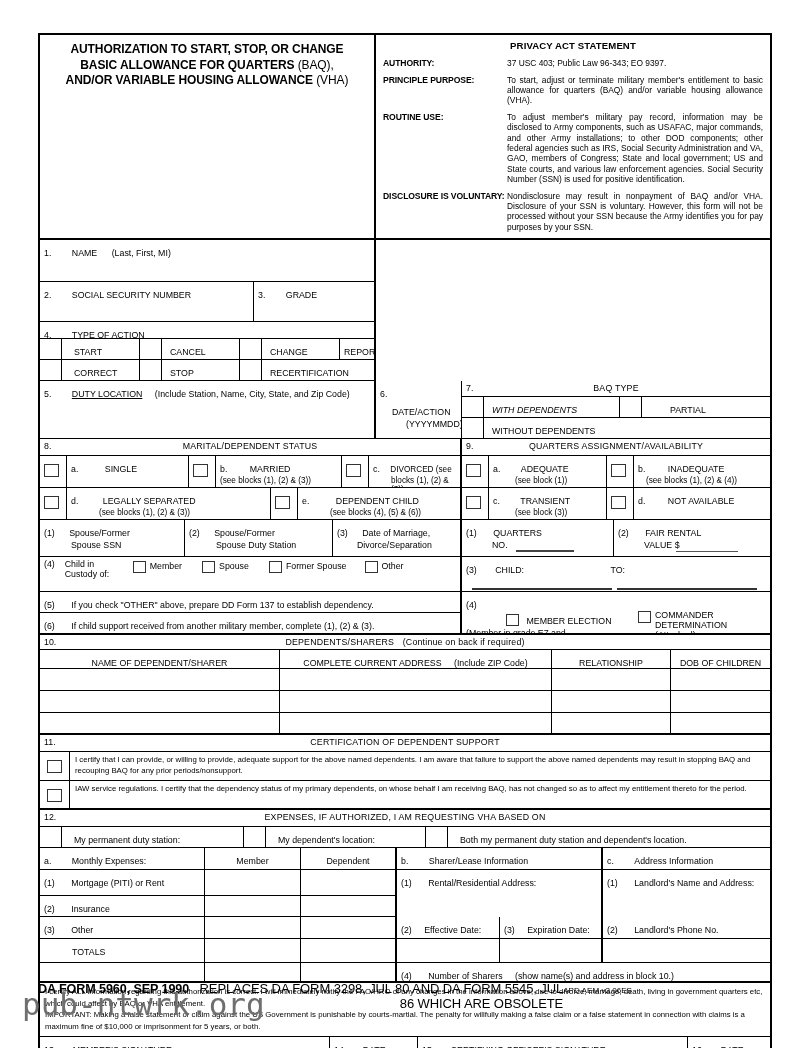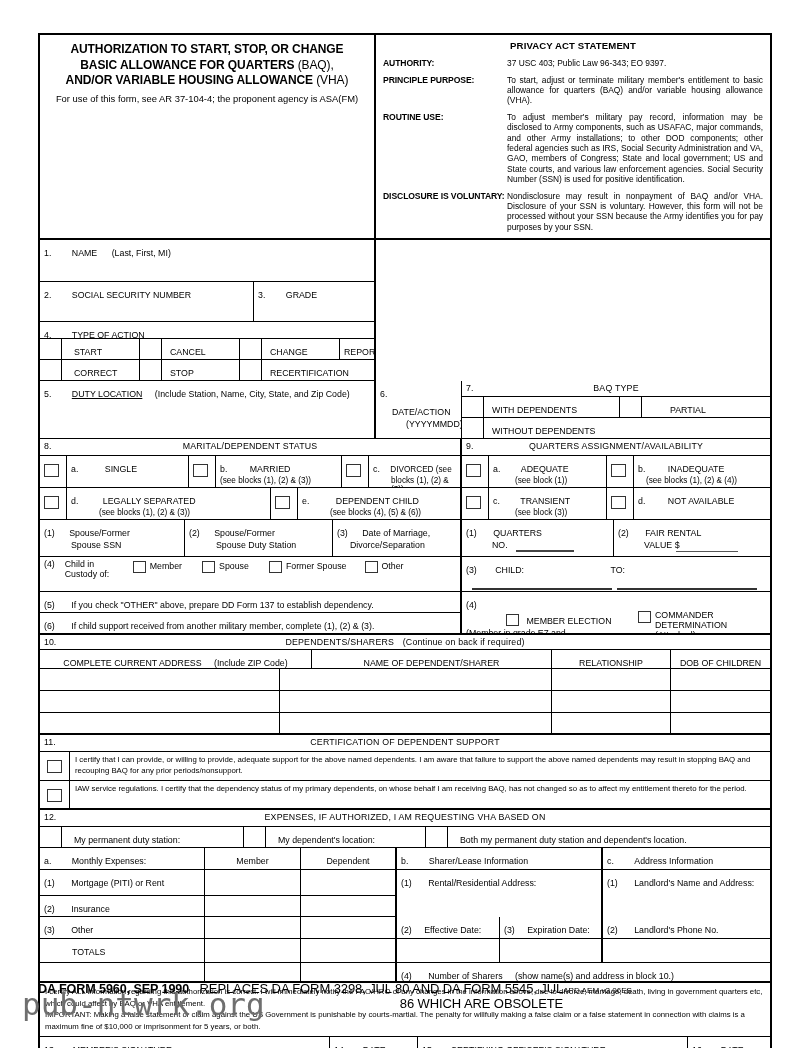--- a/index.html
+++ b/index.html
@@ -112,21 +112,20 @@
 
 <div class="page">
 
   <div class="row">
     <div class="title-box">
       <div class="t-main">
         <div>AUTHORIZATION TO START, STOP, OR CHANGE</div>
         <div><span>BASIC ALLOWANCE FOR QUARTERS</span> <span style="font-weight:normal">(BAQ),</span></div>
         <div><span>AND/OR VARIABLE HOUSING ALLOWANCE</span> <span style="font-weight:normal">(VHA)</span></div>
       </div>
-      <div class="t-sub">For use of this form, see AR 37-104-4; the proponent agency is ASA(FM)</div>
     </div>
     <div class="privacy-box">
       <div class="pa-title">PRIVACY ACT STATEMENT</div>
       <div class="pa-row">
         <div class="pa-lbl">AUTHORITY:</div>
         <div class="pa-val">37 USC 403; Public Law 96-343; EO 9397.</div>
       </div>
       <div class="pa-row">
         <div class="pa-lbl">PRINCIPLE PURPOSE:</div>
         <div class="pa-val">To start, adjust or terminate military member's entitlement to basic allowance for quarters (BAQ) and/or variable housing allowance (VHA).</div>
@@ -203,21 +202,21 @@
       <div class="lbl" style="margin-left:26px;">(YYYYMMDD)</div>
     </div>
 
     <div style="flex:1;">
       <div class="cell nb-r" style="height:16px;">
         <span class="num" style="position:absolute;left:4px;">7.</span>
         <div class="sec-hdr">BAQ TYPE</div>
       </div>
       <div class="row">
         <div class="cell" style="width:22px;height:21px;"></div>
-        <div class="cell" style="width:136px;height:21px;"><span class="lbl" style="margin-left:4px;">WITH DEPENDENTS</span></div>
+        <div class="cell" style="width:136px;height:21px;font-style:italic;"><span class="lbl" style="margin-left:4px;">WITH DEPENDENTS</span></div>
         <div class="cell" style="width:22px;height:21px;"></div>
         <div class="cell nb-r" style="flex:1;height:21px;"><span class="lbl" style="margin-left:24px;">PARTIAL</span></div>
       </div>
       <div class="row">
         <div class="cell" style="width:22px;height:21px;"></div>
         <div class="cell nb-r" style="flex:1;height:21px;"><span class="lbl" style="margin-left:4px;">WITHOUT DEPENDENTS</span></div>
       </div>
     </div>
   </div>
 
@@ -309,21 +308,21 @@
         <div class="lbl" style="margin-left:27px;">Spouse SSN</div>
       </div>
       <div class="cell" style="width:148px;height:37px;">
         <span class="lbl">(2)</span>
         <span class="lbl" style="margin-left:10px;">Spouse/Former</span>
         <div class="lbl" style="margin-left:27px;">Spouse Duty Station</div>
       </div>
       <div class="cell nb-r" style="flex:1;height:37px;">
         <span class="lbl">(3)</span>
         <span class="lbl" style="margin-left:10px;">Date of Marriage,</span>
-        <div class="lbl" style="margin-left:13px;">Divorce/Separation</div>
+        <div class="lbl" style="margin-left:20px;">Divorce/Separation</div>
       </div>
     </div>
     <div class="row" style="flex:1;">
       <div class="cell" style="width:152px;height:37px;">
         <span class="lbl">(1)</span>
         <span class="lbl" style="margin-left:12px;">QUARTERS</span>
         <div class="lbl" style="margin-left:26px;">NO.</div>
         <div style="position:absolute;left:54px;bottom:4px;width:58px;border-bottom:2.5px solid #444;"></div>
       </div>
       <div class="cell nb-r" style="flex:1;height:37px;">
@@ -398,25 +397,25 @@
 
   <div class="cell nb-r" style="height:17px;border-top:2px solid #000;">
     <span class="num" style="position:absolute;left:4px;">10.</span>
     <div class="sec-hdr">
       <span>DEPENDENTS/SHARERS</span>
       <span style="margin-left:6px;">(Continue on back if required)</span>
     </div>
   </div>
 
   <div class="row">
+    <div class="cell ctr" style="width:240px;height:19px;"><span class="lbl">NAME OF DEPENDENT/SHARER</span></div>
     <div class="cell ctr" style="width:272px;height:19px;">
       <span class="lbl">COMPLETE CURRENT ADDRESS</span>
       <span class="lbl" style="margin-left:8px;">(Include ZIP Code)</span>
     </div>
-    <div class="cell ctr" style="width:240px;height:19px;"><span class="lbl">NAME OF DEPENDENT/SHARER</span></div>
     <div class="cell ctr" style="width:119px;height:19px;"><span class="lbl">RELATIONSHIP</span></div>
     <div class="cell ctr nb-r" style="flex:1;height:19px;"><span class="lbl">DOB OF CHILDREN</span></div>
   </div>
 
   <div class="row">
     <div class="cell" style="width:240px;height:22px;"></div>
     <div class="cell" style="width:272px;height:22px;"></div>
     <div class="cell" style="width:119px;height:22px;"></div>
     <div class="cell nb-r" style="flex:1;height:22px;"></div>
   </div>

